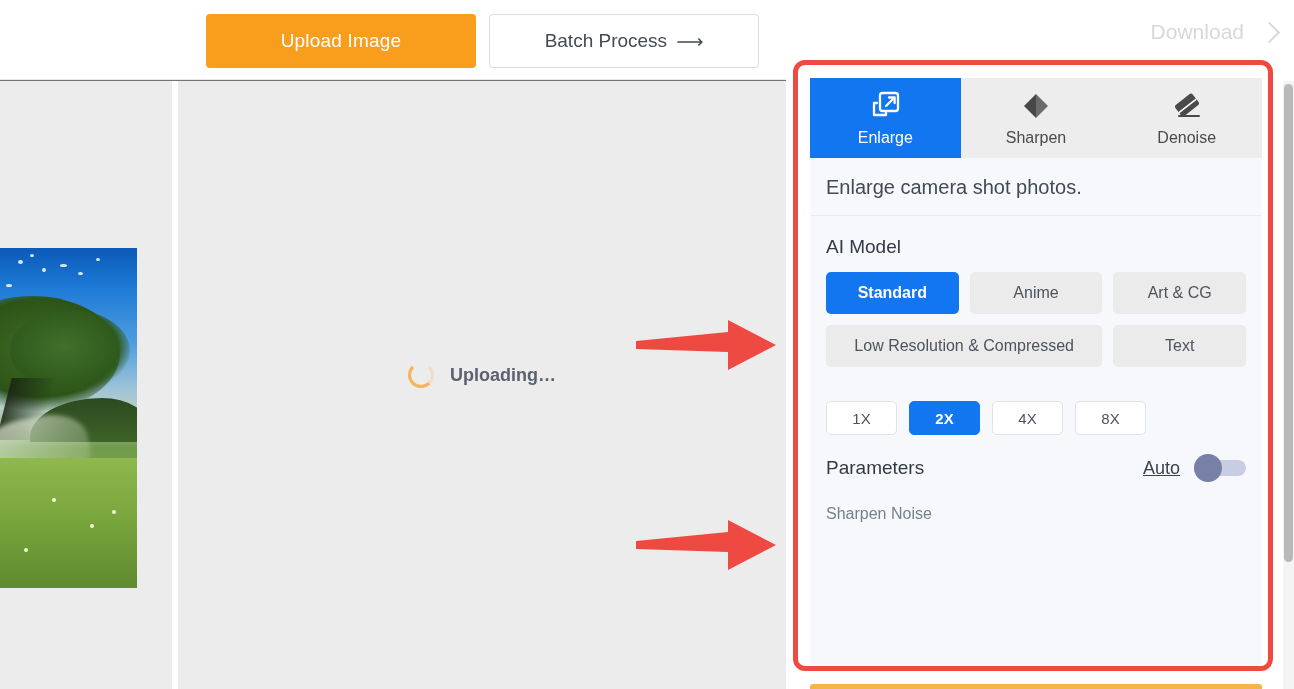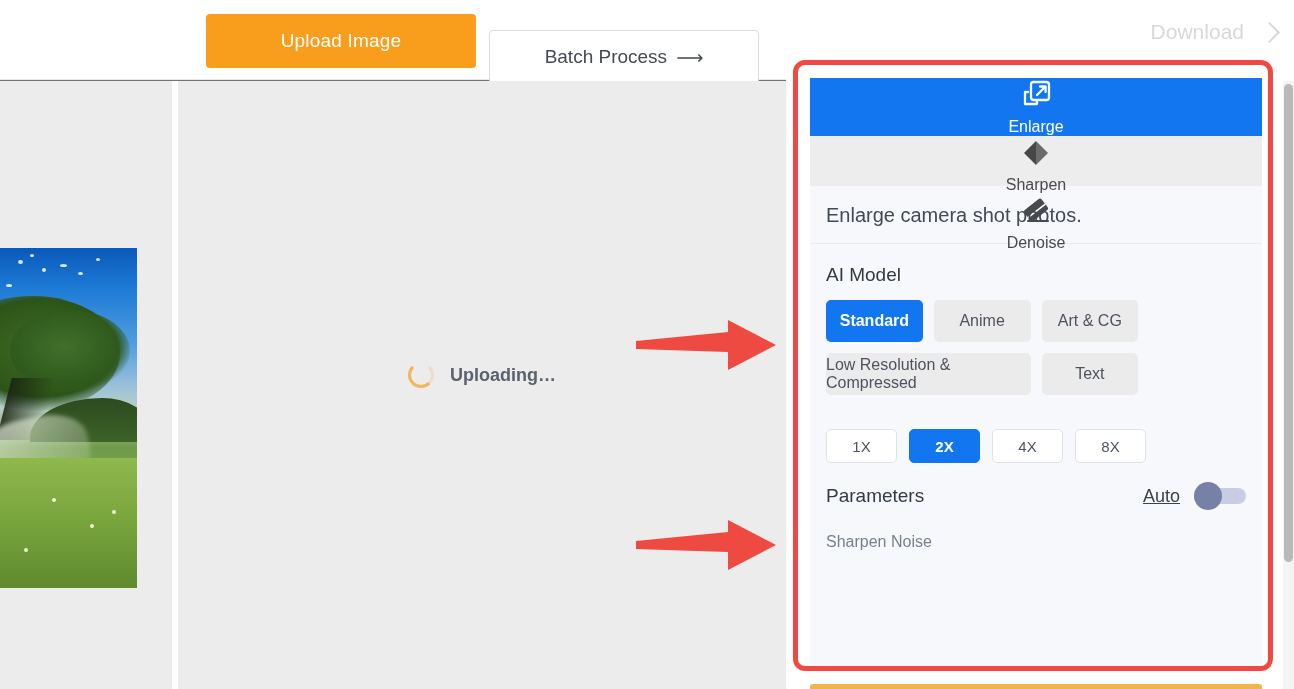--- a/index.html
+++ b/index.html
@@ -26,21 +26,21 @@
     width: 270px; height: 54px;
     background: #f99d1c;
     border-radius: 4px;
     color: #ffffff;
     font-size: 19px;
     display: flex; align-items: center; justify-content: center;
     cursor: pointer;
     letter-spacing: .2px;
   }
   .btn-batch {
-    position: absolute; left: 489px; top: 30px;
+    position: absolute; left: 489px; top: 14px;
     width: 270px; height: 54px;
     background: #ffffff;
     border: 1px solid #dcdcdc;
     border-radius: 4px;
     color: #444a54;
     font-size: 19px;
     display: flex; align-items: center; justify-content: center;
     cursor: pointer;
   }
   .btn-batch .arrow { margin-left: 9px; font-size: 19px; }
@@ -160,21 +160,21 @@
     width: 508px; height: 689px;
     background: #ffffff;
   }
   .panel-card {
     position: absolute; left: 24px; top: 78px;
     width: 452px; height: 587px;
     background: #f6f8fb;
     overflow: hidden;
   }
 
-  .tabs { display: flex; width: 100%; height: 108px; background: #ededed; flex-direction: column; }
+  .tabs { display: flex; width: 100%; height: 80px; background: #ededed; }
   .tab {
     flex: 1; display: flex; flex-direction: column;
     align-items: center; justify-content: center;
     cursor: pointer; color: #4a4a4a;
     gap: 6px;
   }
   .tab.active { background: #1176f0; color: #ffffff; }
   .tab-label { font-size: 16px; }
   .tab-icon { width: 34px; height: 34px; display: block; }
 
@@ -184,21 +184,21 @@
     border-bottom: 1px solid #e6e9ee;
   }
 
   .section-title {
     padding: 20px 16px 0 16px;
     font-size: 19px; color: #343a44;
   }
 
   .model-grid {
     display: grid;
-    grid-template-columns: 1fr 1fr 1fr 1fr;
+    grid-template-columns: 1fr 1fr 1fr;
     gap: 11px;
     padding: 14px 16px 0 16px;
   }
   .model-btn {
     height: 42px; border-radius: 5px;
     background: #ebebeb; color: #4d535d;
     font-size: 16px;
     display: flex; align-items: center; justify-content: center;
     cursor: pointer;
   }

